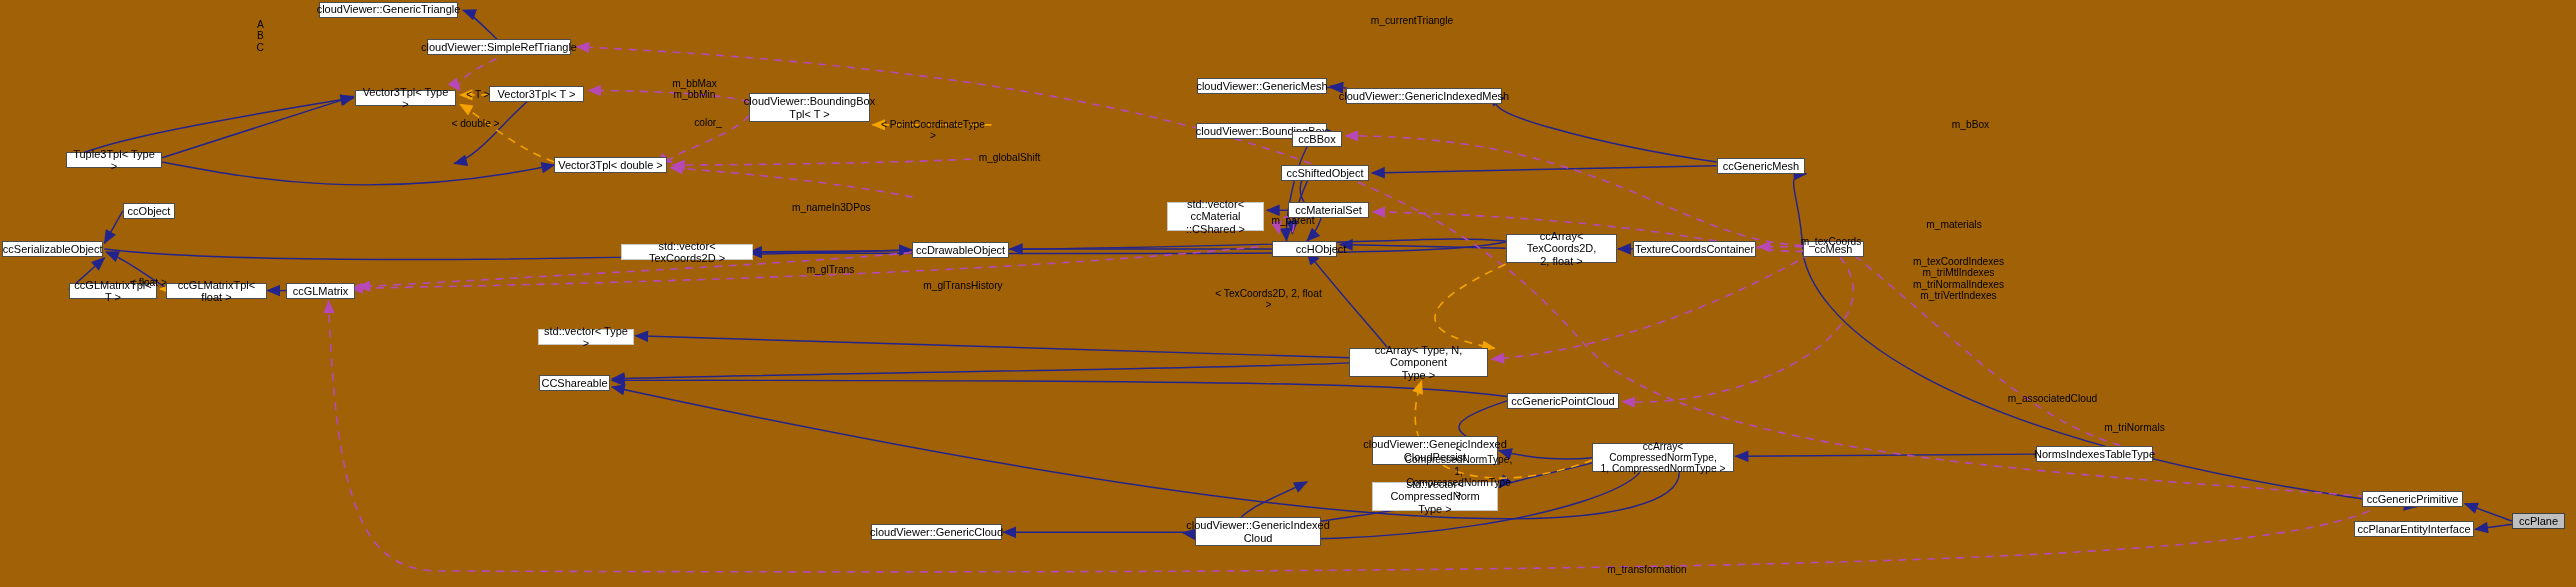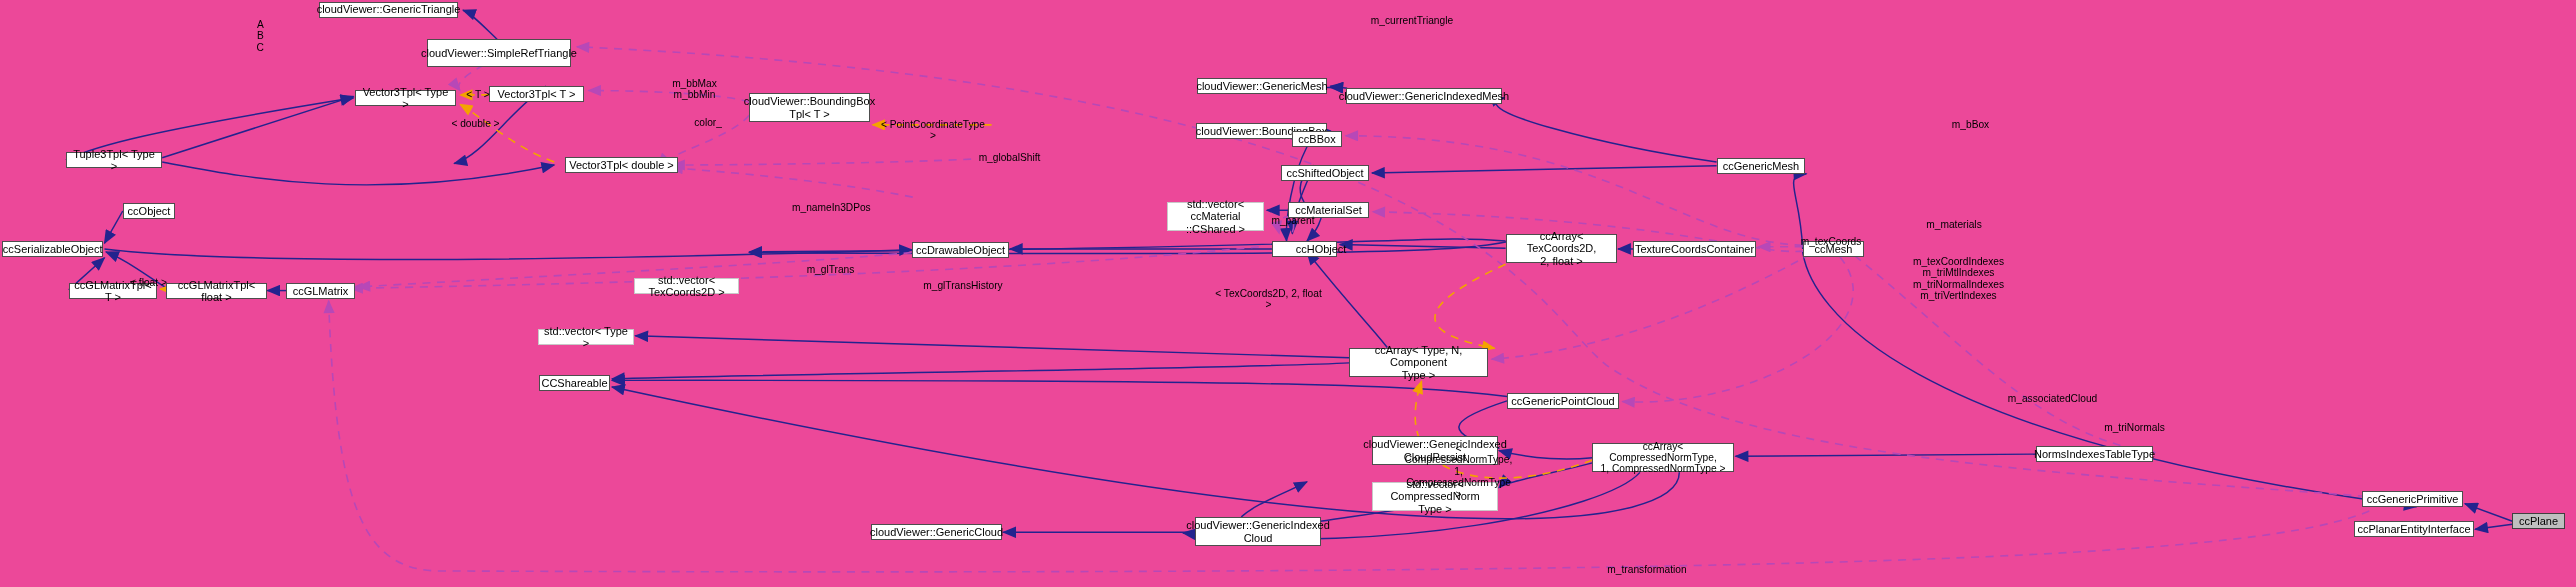--- a/index.html
+++ b/index.html
@@ -4,21 +4,21 @@
 <style>
   html, body {
     margin: 0;
     padding: 0;
     background: #ffffff;
   }
   #canvas {
     position: relative;
     width: 2576px;
     height: 587px;
-    background: #ec4899;
+    background: #a16207;
     font-family: "Liberation Sans", sans-serif;
     overflow: hidden;
   }
   svg#edges {
     position: absolute;
     left: 0;
     top: 0;
     width: 2576px;
     height: 587px;
     pointer-events: none;
@@ -138,37 +138,37 @@
       <path d="M670,130 L630,130"></path>
       <path d="M759,222 C700,200 660,160 630,143"></path>
       <path d="M1358,171 L1195,171"></path>
       <path d="M227,396 L219,396"></path>
       <path d="M2062,362 C1980,400 1900,450 2047,477"></path>
       <path d="M2181,630 C2050,680 1900,660 1947,522"></path>
     </g>
   </svg>
 
   <div class="node thick" style="left:319px;top:1.5px;width:139px;height:16px;">cloudViewer::GenericTriangle</div>
-  <div class="node thick" style="left:427px;top:39px;width:144px;height:28px;">cloudViewer::SimpleRefTriangle</div>
+  <div class="node thick" style="left:427px;top:39px;width:144px;height:16px;">cloudViewer::SimpleRefTriangle</div>
   <div class="node thick" style="left:355px;top:90px;width:101px;height:16px;">Vector3Tpl&lt; Type &gt;</div>
   <div class="node thick" style="left:489px;top:86px;width:95px;height:16px;">Vector3Tpl&lt; T &gt;</div>
   <div class="node thick" style="left:749px;top:93px;width:121px;height:29px;">cloudViewer::BoundingBox
 Tpl&lt; T &gt;</div>
   <div class="node thick" style="left:1197px;top:78px;width:130px;height:16px;">cloudViewer::GenericMesh</div>
   <div class="node thick" style="left:1346px;top:88px;width:156px;height:16px;">cloudViewer::GenericIndexedMesh</div>
   <div class="node thick" style="left:1196px;top:123px;width:131px;height:16px;">cloudViewer::BoundingBox</div>
   <div class="node thick" style="left:1292px;top:131px;width:50px;height:16px;">ccBBox</div>
-  <div class="node thick" style="left:554px;top:157px;width:113px;height:16px;margin-left:11px;">Vector3Tpl&lt; double &gt;</div>
+  <div class="node thick" style="left:554px;top:157px;width:113px;height:16px;">Vector3Tpl&lt; double &gt;</div>
   <div class="node thick" style="left:1717px;top:158px;width:88px;height:16px;">ccGenericMesh</div>
   <div class="node thick" style="left:1281px;top:165px;width:88px;height:16px;">ccShiftedObject</div>
   <div class="node light" style="left:1167px;top:202px;width:97px;height:29px;">std::vector&lt; ccMaterial
 ::CShared &gt;</div>
   <div class="node thick" style="left:1288px;top:202px;width:81px;height:16px;">ccMaterialSet</div>
   <div class="node thick" style="left:123px;top:203px;width:52px;height:16px;text-align:right;">ccObject</div>
-  <div class="node light" style="left:634px;top:244px;width:105px;height:16px;margin-top:34px;">std::vector&lt; TexCoords2D &gt;</div>
+  <div class="node light" style="left:621px;top:244px;width:132px;height:16px;">std::vector&lt; TexCoords2D &gt;</div>
   <div class="node thick" style="left:2.2px;top:241px;width:101px;height:16px;">ccSerializableObject</div>
   <div class="node thick" style="left:1506px;top:234px;width:111px;height:29px;">ccArray&lt; TexCoords2D,
 2, float &gt;</div>
   <div class="node thick" style="left:1272px;top:241px;width:65px;height:16px;padding-left:36px;">ccHObject</div>
   <div class="node thick" style="left:1633px;top:241px;width:123px;height:16px;">TextureCoordsContainer</div>
   <div class="node thick" style="left:1803px;top:241px;width:61px;height:16px;">ccMesh</div>
   <div class="node thick" style="left:912px;top:242px;width:97px;height:16px;">ccDrawableObject</div>
   <div class="node thick" style="left:69px;top:283px;width:88px;height:16px;">ccGLMatrixTpl&lt; T &gt;</div>
   <div class="node thick" style="left:166px;top:283px;width:101px;height:16px;">ccGLMatrixTpl&lt; float &gt;</div>
   <div class="node thick" style="left:286px;top:283px;width:69px;height:16px;">ccGLMatrix</div>

